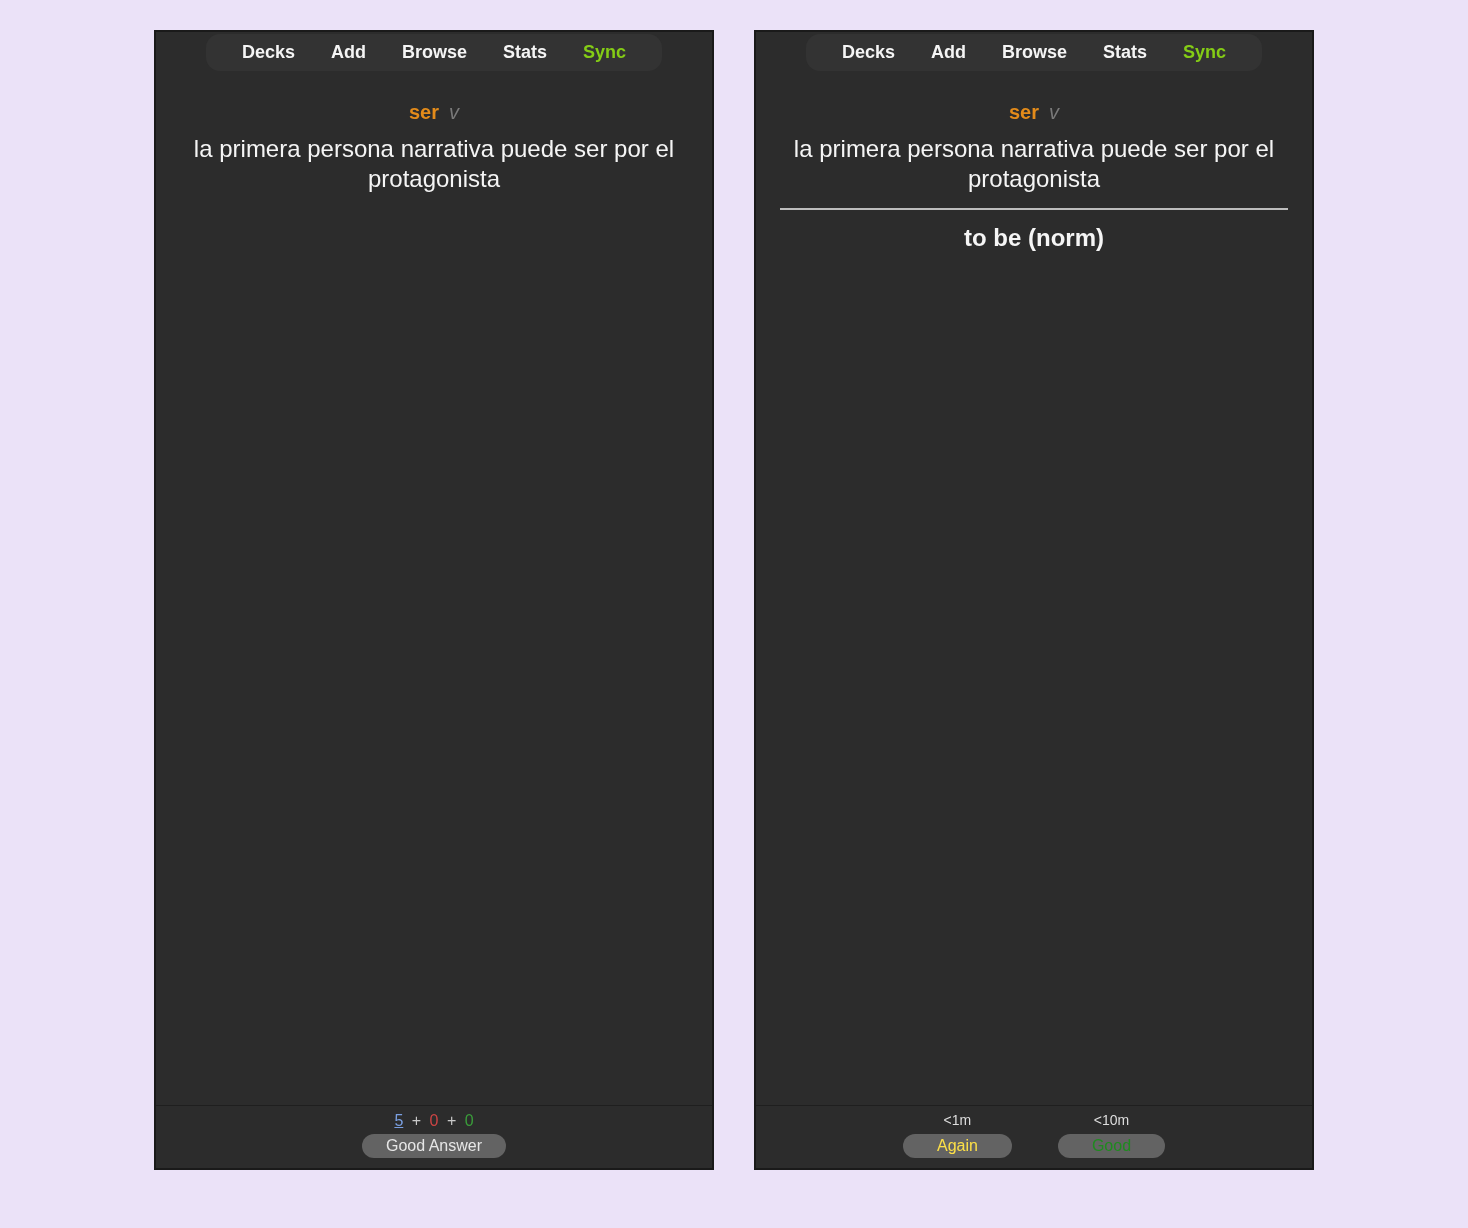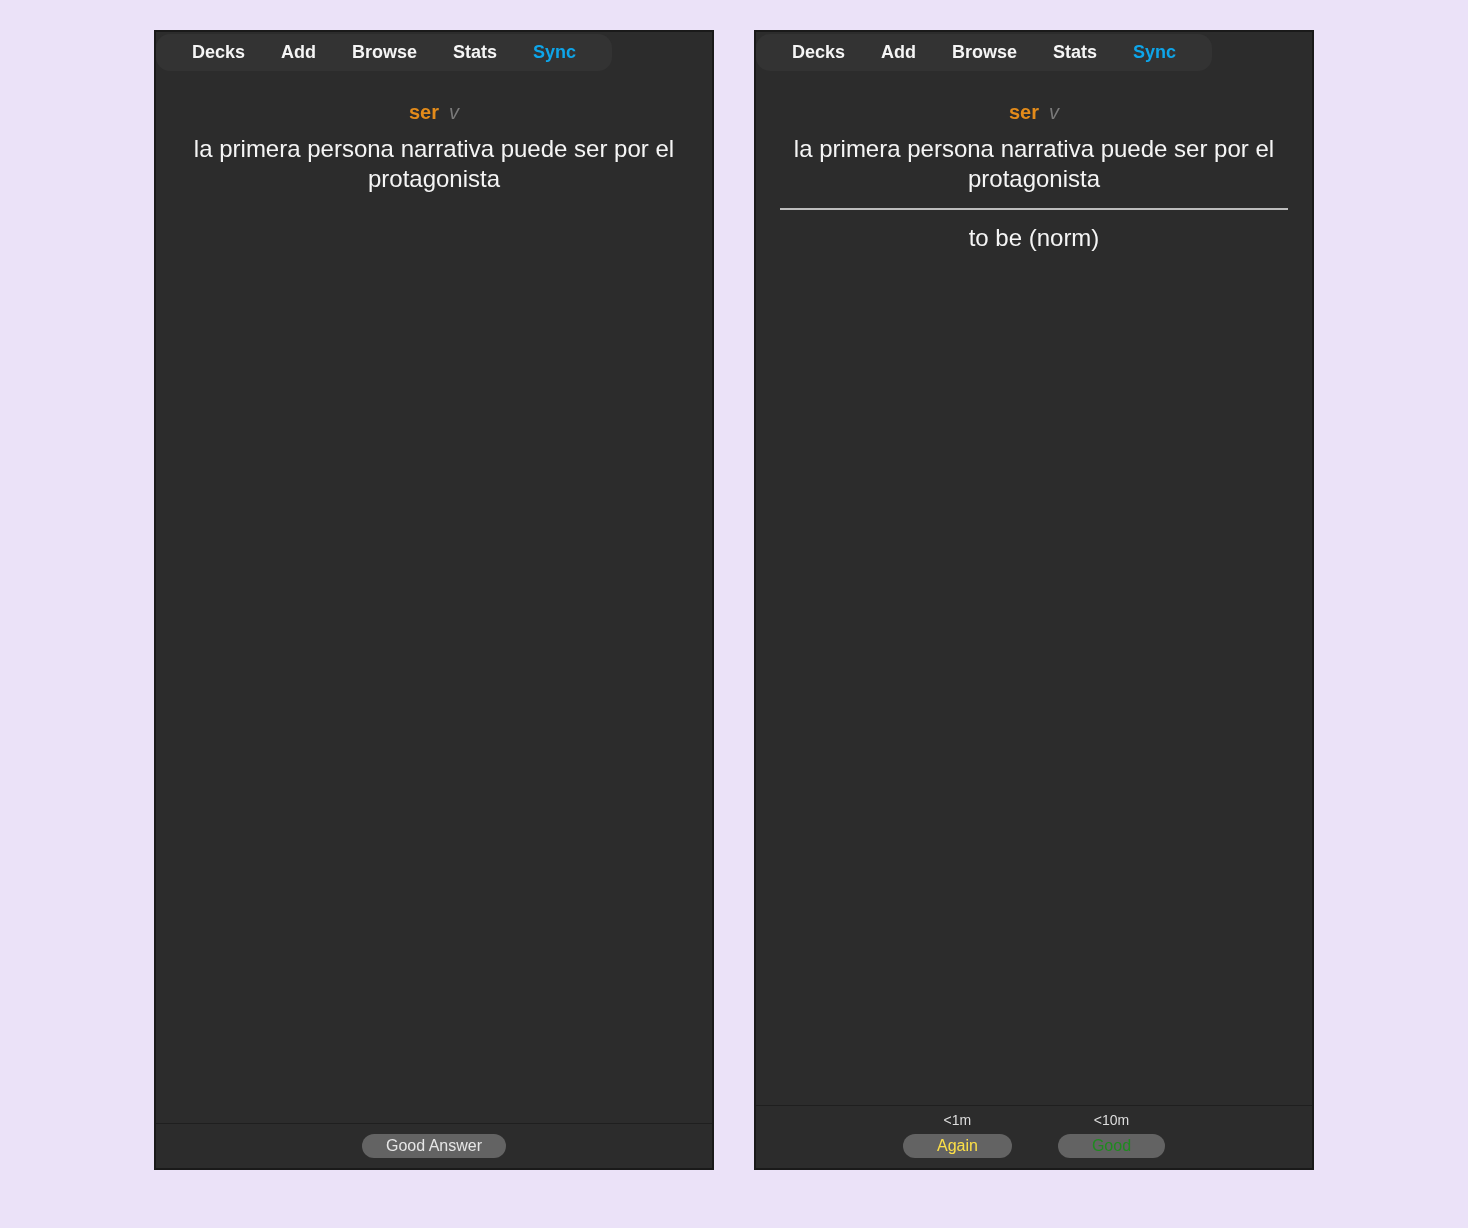--- a/index.html
+++ b/index.html
@@ -15,36 +15,37 @@
       width: 560px;
       height: 1140px;
       background: #2c2c2c;
       border: 2px solid #1a1a1a;
       display: flex;
       flex-direction: column;
       position: relative;
     }
     .topbar {
       display: flex;
+      justify-content: center;
       padding-top: 2px;
     }
     .nav {
       background: #333333;
       border-radius: 14px;
       display: flex;
       padding: 4px 18px;
     }
     .nav-item {
       color: #f5f5f5;
       font-weight: bold;
       font-size: 18px;
       padding: 4px 18px;
       cursor: pointer;
     }
-    .nav-item.sync { color: #0ea5e9; }
+    .nav-item.sync { color: #84cc16; }
     .content {
       flex: 1;
       text-align: center;
       padding: 30px 24px 0 24px;
       color: #f5f5f5;
     }
     .headword-row {
       display: flex;
       justify-content: center;
       align-items: baseline;
@@ -65,21 +66,21 @@
       font-size: 24px;
       color: #f5f5f5;
       line-height: 1.25;
     }
     .divider {
       border: none;
       border-top: 2px solid #bdbdbd;
       margin: 14px 0;
     }
     .answer-head {
-      font-weight: normal;
+      font-weight: bold;
       font-size: 24px;
       color: #f5f5f5;
       margin-bottom: 10px;
     }
     .bottombar {
       border-top: 1px solid #1f1f1f;
       background: #2c2c2c;
       text-align: center;
       padding: 6px 0 10px 0;
     }
@@ -131,20 +132,27 @@
 
   <div class="content">
     <div class="headword-row">
       <span class="headword">ser</span>
       <span class="pos">v</span>
     </div>
     <div class="sentence">la primera persona narrativa puede ser por el protagonista</div>
   </div>
 
   <div class="bottombar">
+    <div class="counts">
+      <span class="new">5</span>
+      <span class="plus">+</span>
+      <span class="learn">0</span>
+      <span class="plus">+</span>
+      <span class="due">0</span>
+    </div>
     <div class="pill">Good Answer</div>
   </div>
 </div>
 
 <div class="window">
   <div class="topbar">
     <div class="nav">
       <div class="nav-item">Decks</div>
       <div class="nav-item">Add</div>
       <div class="nav-item">Browse</div>

